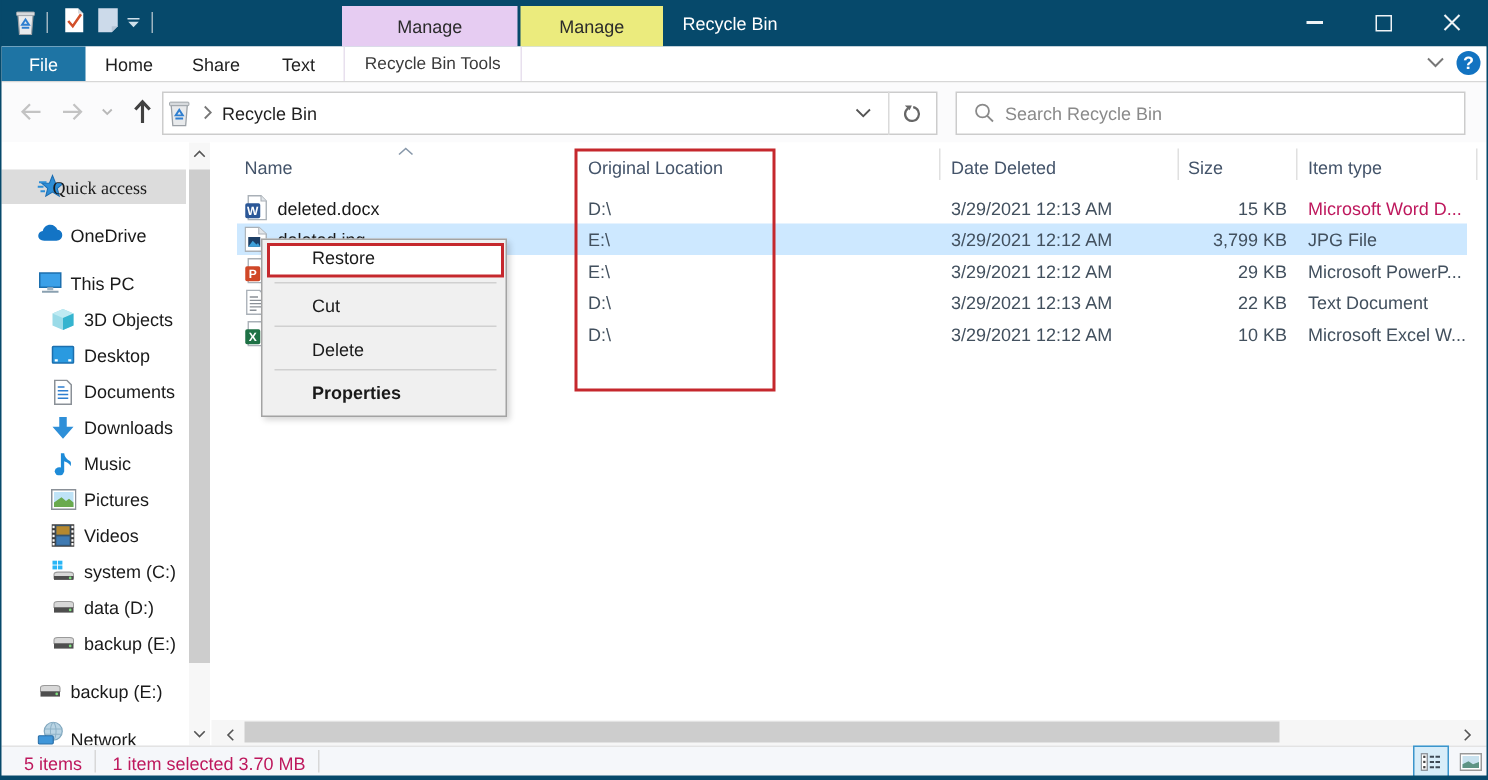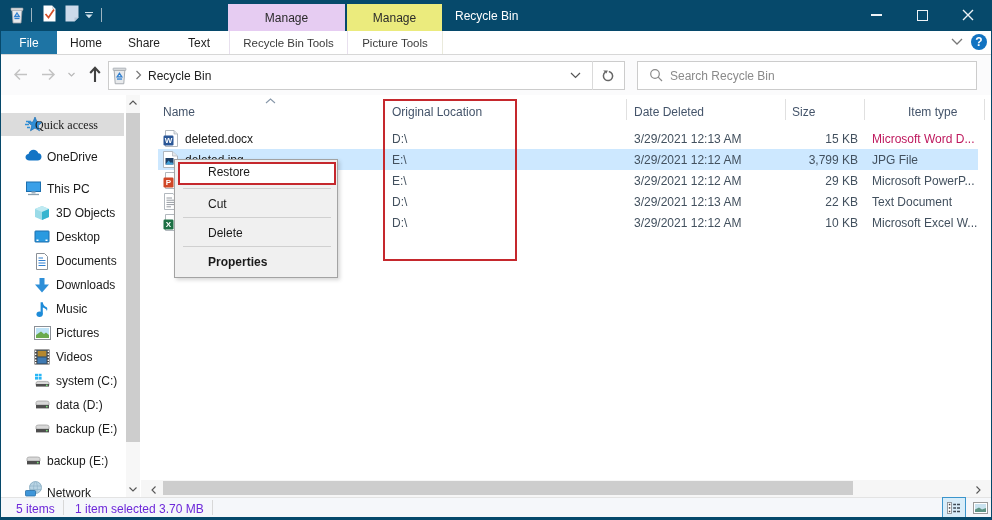--- a/index.html
+++ b/index.html
@@ -50,21 +50,20 @@
 <svg class="ab" style="left:962px;top:9px;" width="12" height="12" viewBox="0 0 12 12">
   <path d="M1 1 L11 11 M11 1 L1 11" stroke="#eef3f6" stroke-width="1.4"></path>
     </svg>
 
 <div class="ab" style="left:1px;top:31px;width:990px;height:23px;background:#ffffff;border-bottom:1px solid #d7d7d7;"></div>
 <div class="ab ctr" style="left:1px;top:31px;width:56px;height:23px;background:#1e74a4;color:#fff;">File</div>
 <div class="ab ctr" style="left:60px;top:31px;width:52px;height:23px;color:#1f1f1f;">Home</div>
 <div class="ab ctr" style="left:118px;top:31px;width:52px;height:23px;color:#1f1f1f;">Share</div>
 <div class="ab ctr" style="left:174px;top:31px;width:50px;height:23px;color:#1f1f1f;">Text</div>
 <div class="ab ctr" style="left:229px;top:31px;width:117px;height:23px;color:#3b3b3b;border-left:1px solid #e8e0ee;border-right:1px solid #e8e0ee;font-size:11.5px;">Recycle Bin Tools</div>
-<div class="ab ctr" style="left:348px;top:31px;width:94px;height:23px;color:#3b3b3b;border-right:1px solid #eaeadc;font-size:11.5px;">Picture Tools</div>
 <svg class="ab" style="left:951px;top:38px;" width="12" height="8" viewBox="0 0 12 8">
   <path d="M1 1 L6 6 L11 1" fill="none" stroke="#777" stroke-width="1.3"></path>
     </svg>
 <div class="ab ctr" style="left:971px;top:34px;width:16px;height:16px;border-radius:50%;background:#1273c1;color:#fff;font-weight:bold;font-size:12px;">?</div>
 
 <div class="ab" style="left:1px;top:55px;width:990px;height:40px;background:#fbfbfc;"></div>
 <div class="ab" id="navicons" style="left:0;top:55px;width:110px;height:40px;">
 
   <svg class="ab" style="left:13px;top:13px;" width="15" height="13" viewBox="0 0 15 13">
     <path d="M7 1.5 L2 6.5 L7 11.5 M2.2 6.5 L14 6.5" fill="none" stroke="#c3c3c3" stroke-width="1.5"></path>
@@ -248,21 +247,21 @@
     </svg>
 
 <div class="ab" id="colheaders" style="left:141px;top:95px;width:851px;height:30px;color:#44546a;text-align:right;">
   <div class="ab" style="left:22px;top:10px;">Name</div>
   <svg class="ab" style="left:124px;top:3px;" width="11" height="6" viewBox="0 0 11 6">
         <path d="M1 5 L5.5 1 L10 5" fill="none" stroke="#8898aa" stroke-width="1.1"></path>
       </svg>
   <div class="ab" style="left:251px;top:10px;">Original Location</div>
   <div class="ab" style="left:493px;top:10px;">Date Deleted</div>
   <div class="ab" style="left:651px;top:10px;">Size</div>
-  <div class="ab" style="left:731px;top:10px;margin-left:36px;">Item type</div>
+  <div class="ab" style="left:731px;top:10px;">Item type</div>
   <div class="ab" style="left:485px;top:4px;width:1px;height:21px;background:#e0e0e0;"></div>
   <div class="ab" style="left:644px;top:4px;width:1px;height:21px;background:#e0e0e0;"></div>
   <div class="ab" style="left:723px;top:4px;width:1px;height:21px;background:#e0e0e0;"></div>
   <div class="ab" style="left:843px;top:4px;width:1px;height:21px;background:#e0e0e0;"></div>
 </div>
 
 <div class="ab" id="rows" style="left:0;top:0;width:992px;height:520px;">
 
   <div class="ab" style="left:158px;top:149px;width:820px;height:21px;background:#cde8ff;"></div>
 
@@ -335,21 +334,21 @@
 
 <div class="ab" style="left:141px;top:480px;width:850px;height:17px;background:#f6f6f6;"></div>
 <svg class="ab" style="left:151px;top:486px;" width="5" height="8" viewBox="0 0 5 8">
       <path d="M4.5 0.5 L1 4 L4.5 7.5" fill="none" stroke="#555" stroke-width="1.1"></path>
     </svg>
 <div class="ab" style="left:163px;top:481px;width:690px;height:14px;background:#cdcdcd;"></div>
 <svg class="ab" style="left:976px;top:486px;" width="5" height="8" viewBox="0 0 5 8">
       <path d="M0.5 0.5 L4 4 L0.5 7.5" fill="none" stroke="#555" stroke-width="1.1"></path>
     </svg>
 
-<div class="ab" style="left:1px;top:497px;width:990px;height:20px;background:#f5f7fa;border-top:1px solid #e3e3e3;box-sizing:border-box;color:#6d28d9;">
+<div class="ab" style="left:1px;top:497px;width:990px;height:20px;background:#f5f7fa;border-top:1px solid #e3e3e3;box-sizing:border-box;color:#be185d;">
   <div class="ab" style="left:15px;top:4px;">5 items</div>
   <div class="ab" style="left:62px;top:2px;width:1px;height:15px;background:#d8d8d8;"></div>
   <div class="ab" style="left:74px;top:4px;">1 item selected</div>
   <div class="ab" style="left:158px;top:4px;">3.70 MB</div>
   <div class="ab" style="left:211px;top:2px;width:1px;height:15px;background:#d8d8d8;"></div>
   <div class="ab" id="viewbtns" style="left:935px;top:-3px;width:56px;height:26px;">
   <div class="ab" style="left:6px;top:2px;width:24px;height:22px;background:#d8edf9;border:1px solid #3b95cc;box-sizing:border-box;"></div>
   <svg class="ab" style="left:11px;top:7px;" width="14" height="12" viewBox="0 0 14 12">
     <rect x="0.5" y="0.5" width="4" height="11" fill="#fff" stroke="#8a9097" stroke-width="0.9"></rect>
     <rect x="1.8" y="1.8" width="1.5" height="1.5" fill="#444"></rect>

